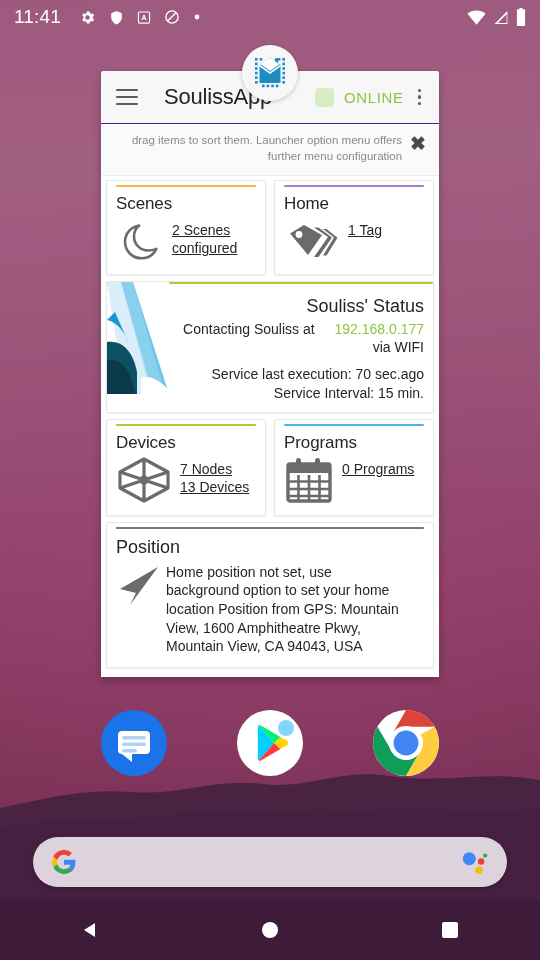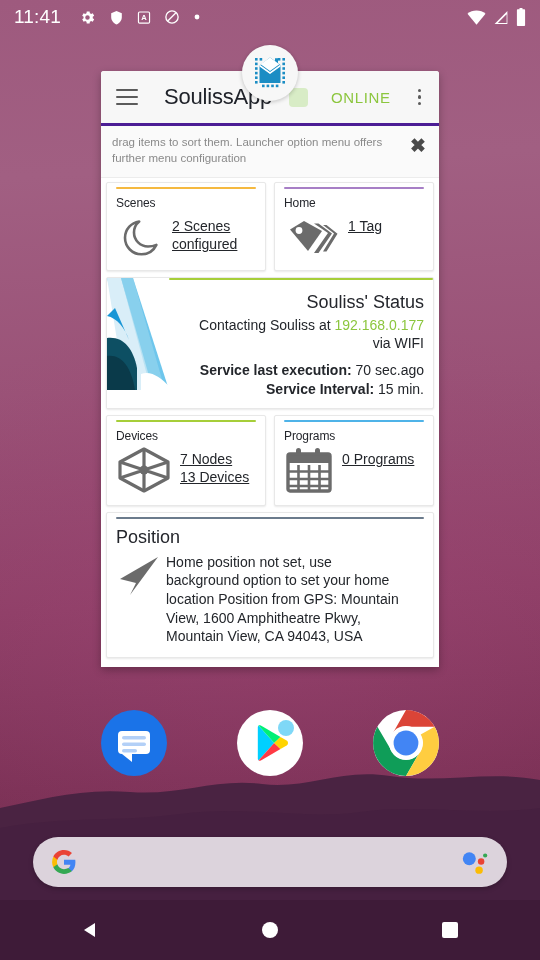--- a/index.html
+++ b/index.html
@@ -59,34 +59,35 @@
     padding: 0 12px 0 15px;
     border-radius: 3px 3px 0 0;
   }
   #hamburger { width: 22px; height: 16px; display: flex; flex-direction: column; justify-content: space-between; cursor: pointer; }
   #hamburger span { display: block; height: 2px; background: #5b5b5b; border-radius: 1px; }
   #app-title {
     margin-left: 26px;
     font-size: 22px; color: #20232a; font-weight: 400;
     letter-spacing: -0.2px;
   }
-  #status-group { margin-left: auto; display: flex; align-items: center; gap: 23px; justify-content: space-between; }
+  #status-group { margin-left: auto; display: flex; align-items: center; gap: 10px; justify-content: space-between; }
   #status-swatch { width: 19px; height: 19px; border-radius: 4px; background: #d8ecc6; }
   #status-text { font-size: 15px; color: #8cc63e; letter-spacing: 0.6px; font-weight: 400; }
   #overflow-dots { display: flex; flex-direction: column; gap: 3px; padding: 3px 6px 3px 4px; cursor: pointer; }
   #overflow-dots i { width: 3.5px; height: 3.5px; border-radius: 50%; background: #5b5b5b; display: block; }
 
   
   #hint-bar {
     background: #fafafa;
-    border-top: 3px solid #4c1d95;
+    border-top: 1px solid #4c1d95;
     border-bottom: 1px solid #ececec;
     display: flex; align-items: flex-start;
     padding: 9px 10px 10px 11px;
     min-height: 38px;
+    text-align: right;
   }
   #hint-text {
     font-size: 11.5px; color: #8a8a8a; line-height: 1.38;
     flex: 1; padding-right: 8px;
   }
   #hint-close {
     font-size: 19px; color: #4a4a4a; line-height: 1;
     font-weight: bold; cursor: pointer; padding: 1px 3px 0 0;
   }
 
@@ -102,36 +103,36 @@
     padding: 6px 9px 10px 9px;
     flex: 1;
     min-width: 0;
   }
   .tile.wide { flex: 1 1 100%; }
   .accent {
     position: absolute; left: 9px; right: 9px; top: 4px; height: 2px;
     border-radius: 1px;
   }
   .tile-title {
-    font-size: 12px; color: #24262c; font-weight: 400;
+    font-size: 17px; color: #24262c; font-weight: 400;
     margin: 7px 0 2px 0; letter-spacing: -0.1px;
   }
   .tile-inner { display: flex; align-items: flex-start; gap: 8px; }
   .tile-icon { flex: 0 0 auto; display: flex; align-items: center; justify-content: center; }
   .tile-lines { font-size: 14px; color: #23262b; line-height: 1.32; padding-top: 5px; text-decoration: underline; }
   .tile-lines div { white-space: nowrap; }
 
   
   #status-tile { display: flex; padding: 0; border: 1px solid #e8e8e8; text-align: right; }
   #status-thumb { flex: 0 0 62px; align-self: stretch; position: relative; overflow: hidden; background:#ffffff; }
   #status-content { flex: 1; position: relative; padding: 6px 9px 9px 9px; min-width: 0; }
   #status-title { font-size: 18px; color: #24262c; margin: 8px 0 3px 0; }
   .status-line { font-size: 14px; color: #23262b; line-height: 1.34; }
-  .status-line b { font-weight: bold; }
-  .ip { color: #8cc63e; }
+  .status-line b { font-weight: normal; }
+  .ip { color: #8cc63e; margin-left: 16px; }
   #status-svc { margin-top: 8px; }
 
   
   #position-tile { padding: 6px 25px 11px 9px; }
   #position-title { font-size: 18px; color: #24262c; margin: 8px 0 3px 0; }
   #position-inner { display: flex; align-items: flex-start; }
   #position-text { font-size: 14px; color: #23262b; line-height: 1.33; padding-top: 2px; }
 
   
   #dock {

